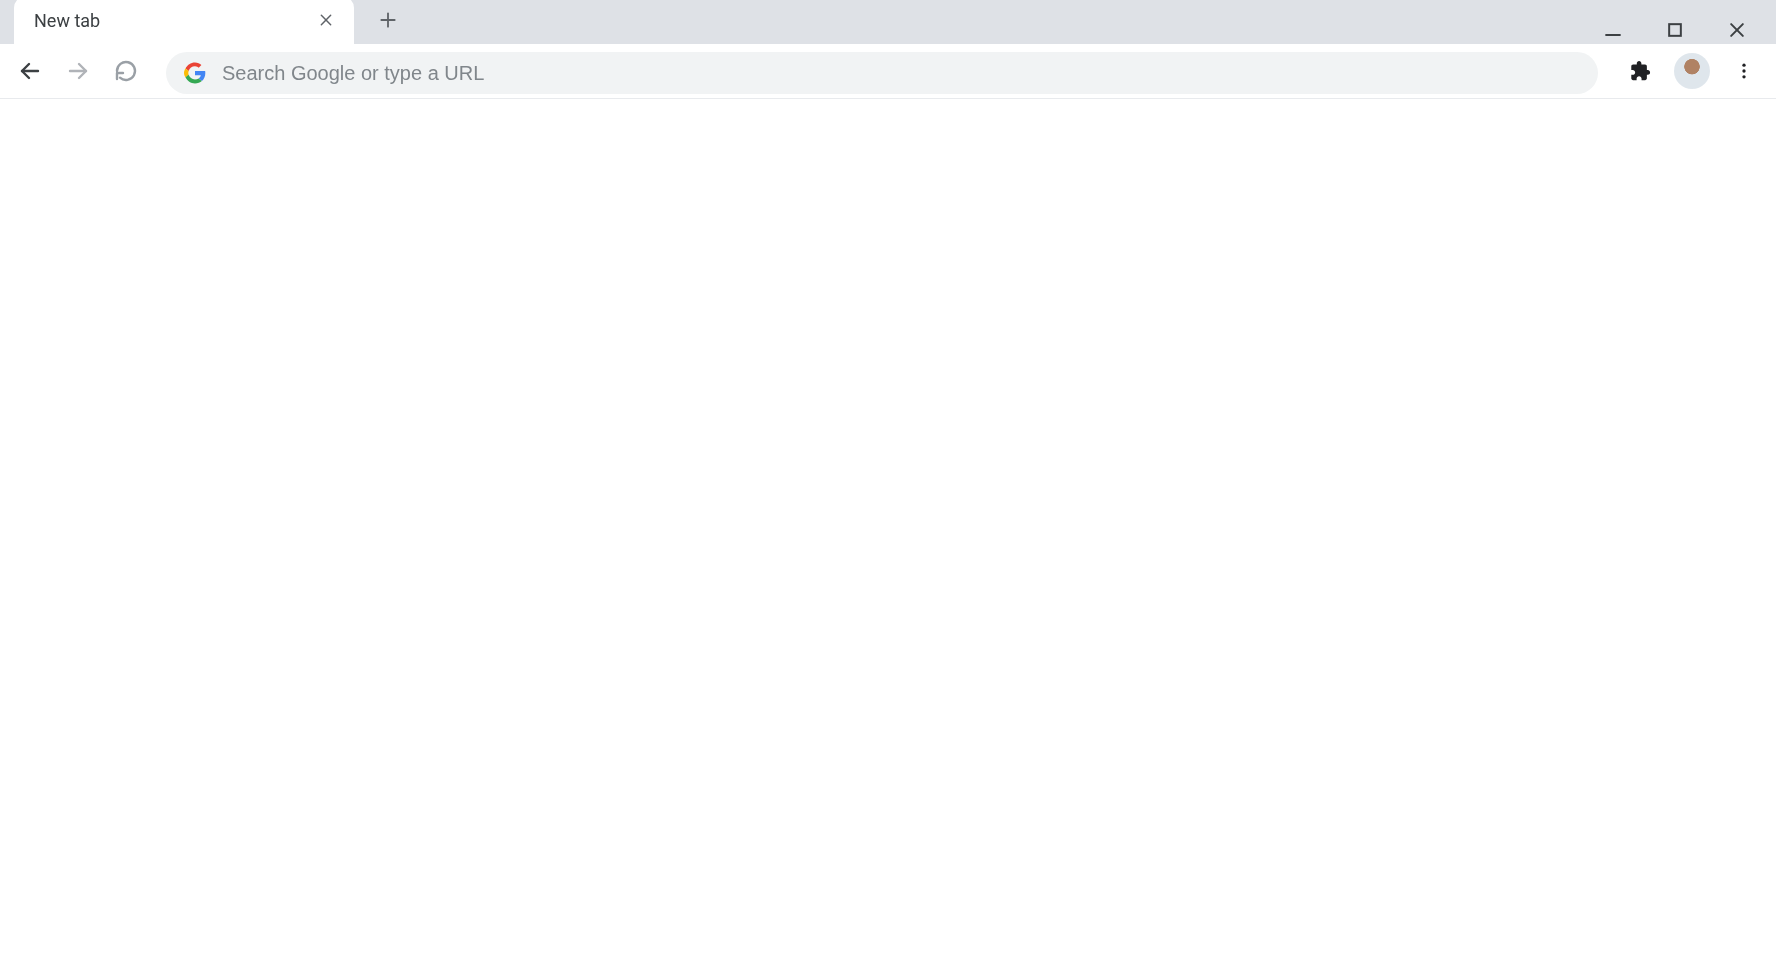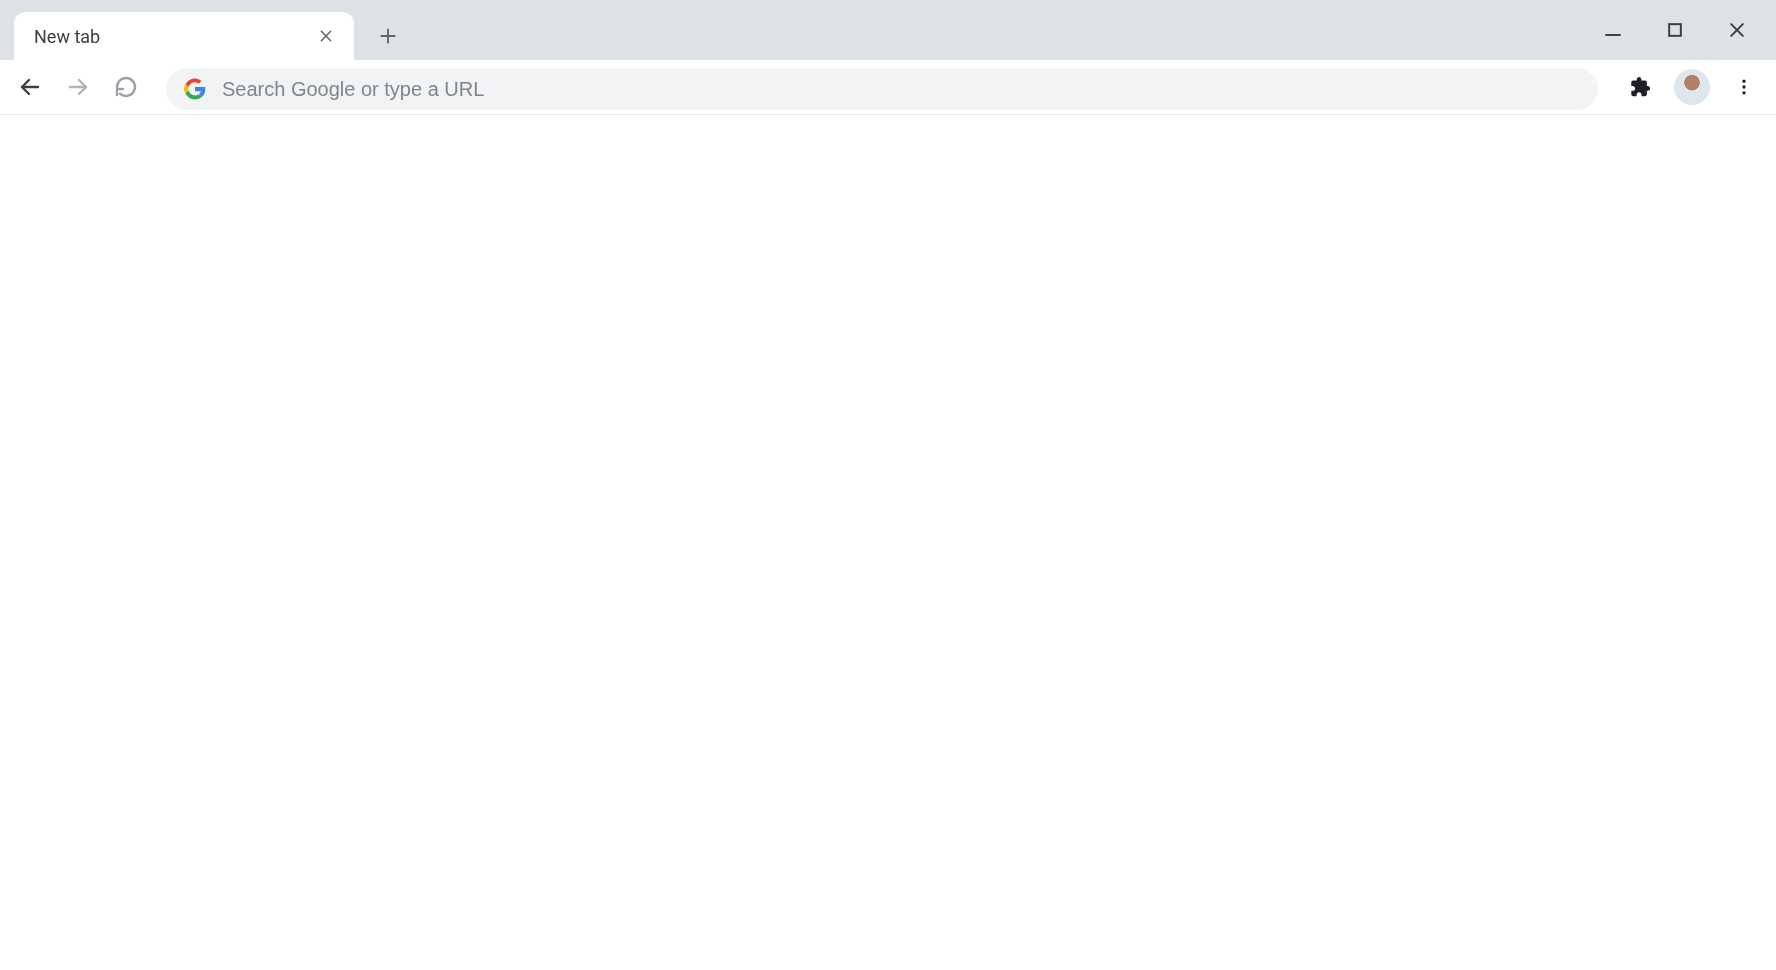--- a/index.html
+++ b/index.html
@@ -4,21 +4,21 @@
 <style>
   * { box-sizing: border-box; }
   html, body {
     margin: 0; padding: 0;
     width: 1776px; height: 970px;
     font-family: "Segoe UI", Roboto, Arial, sans-serif;
     background: #ffffff;
     overflow: hidden;
   }
   .tab-strip {
-    height: 60px;
+    height: 44px;
     background: #dee1e6;
     display: flex;
     align-items: flex-end;
     padding: 0 10px 0 14px;
     position: relative;
   }
   .tab {
     display: flex;
     align-items: center;
     height: 48px;

